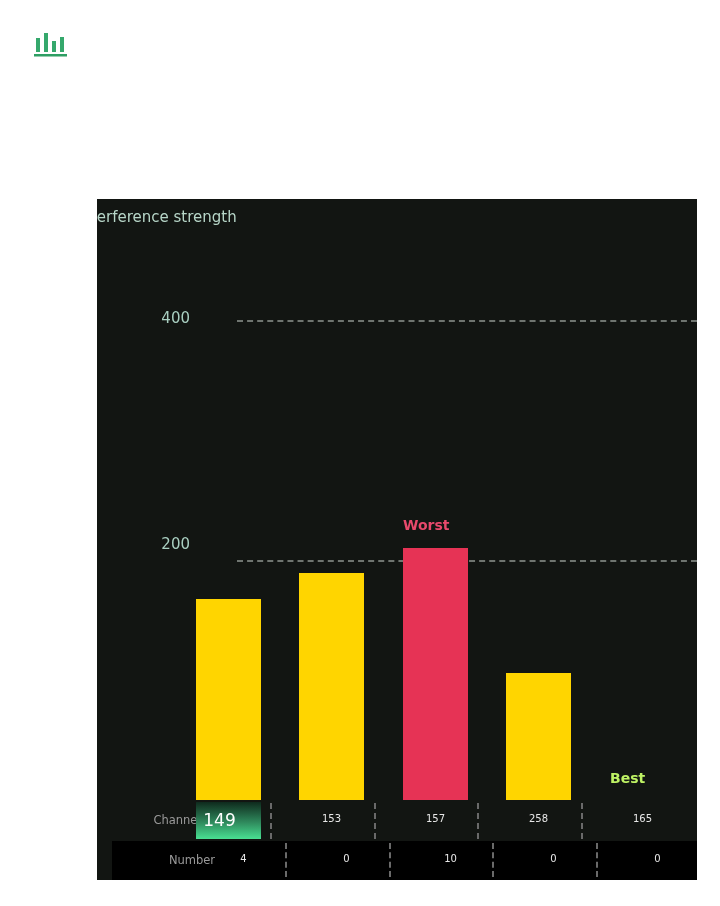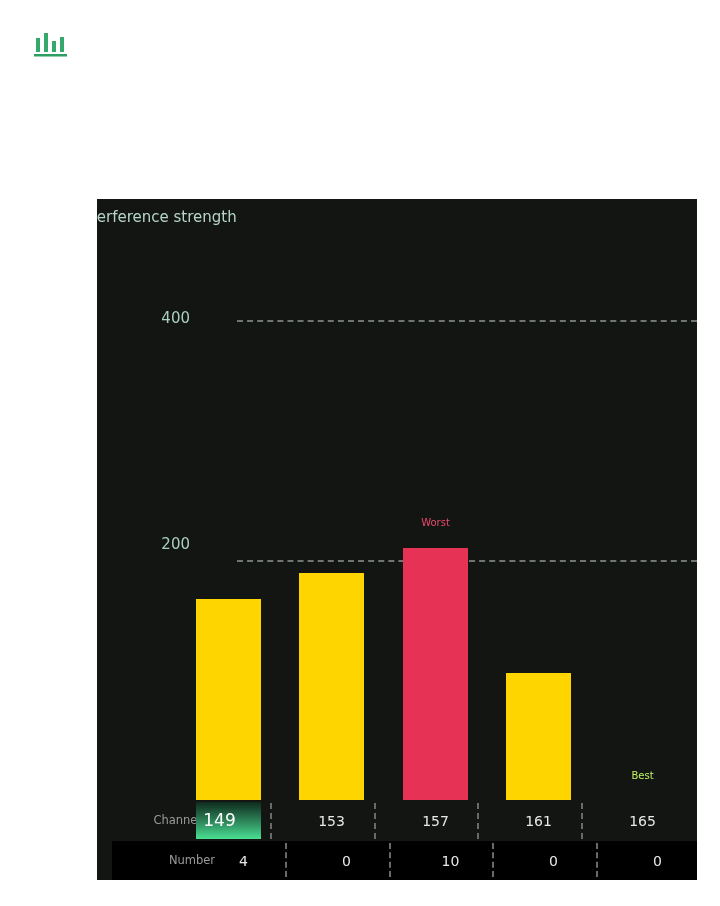--- a/index.html
+++ b/index.html
@@ -82,23 +82,24 @@
     left: 23px;
   }
   .bar {
     position: absolute;
     bottom: 0;
   }
   .bar-yellow { background: #ffd500; }
   .bar-red    { background: #e63355; }
   .bar-label {
     position: absolute;
-    font-size: 10px;
-    white-space: nowrap;
-    text-align: center;
+    font-size: 14px;
+    white-space: nowrap;
+    text-align: left;
+    font-weight: bold;
   }
   .label-worst { color: #e8496c; }
   .label-best  { color: #bef264; }
 
   
   .table {
     position: absolute;
     left: 0; top: 601px;
     width: 600px; height: 80px;
   }
@@ -114,21 +115,21 @@
     left: 26px;
     width: 108px;
     text-align: center;
     font-size: 11.5px;
     color: #9a9a9a;
     white-space: nowrap;
   }
   .cell {
     position: absolute;
     text-align: center;
-    font-size: 14px;
+    font-size: 10px;
     color: #e8e8e8;
     white-space: nowrap;
   }
   .cell-strong { font-size: 17px; color: #ffffff; }
   .cell-highlight {
     background: linear-gradient(180deg, #0f2a1d 0%, #2f8a5d 55%, #49e092 100%);
   }
   .vdash {
     position: absolute;
     width: 0;
@@ -177,21 +178,21 @@
   <div class="table">
 
     <div class="row row-channel">
       <div class="row-head" style="top:13px;">Channel</div>
 
       <div class="cell-highlight" style="position:absolute;left:99px;top:2px;width:65px;height:37px;"></div>
 
       <div class="cell cell-strong" style="left:99px;width:47px;top:10px;">149</div>
       <div class="cell" style="left:202px;width:65px;top:13px;">153</div>
       <div class="cell" style="left:306px;width:65px;top:13px;">157</div>
-      <div class="cell" style="left:409px;width:65px;top:13px;">161</div>
+      <div class="cell" style="left:409px;width:65px;top:13px;">258</div>
       <div class="cell" style="left:513px;width:65px;top:13px;">165</div>
 
       <div class="vdash" style="left:173px;top:3px;height:36px;"></div>
       <div class="vdash" style="left:277px;top:3px;height:36px;"></div>
       <div class="vdash" style="left:380px;top:3px;height:36px;"></div>
       <div class="vdash" style="left:484px;top:3px;height:36px;"></div>
     </div>
 
     <div class="row row-number">
       <div class="row-head" style="top:12px;">Number</div>

